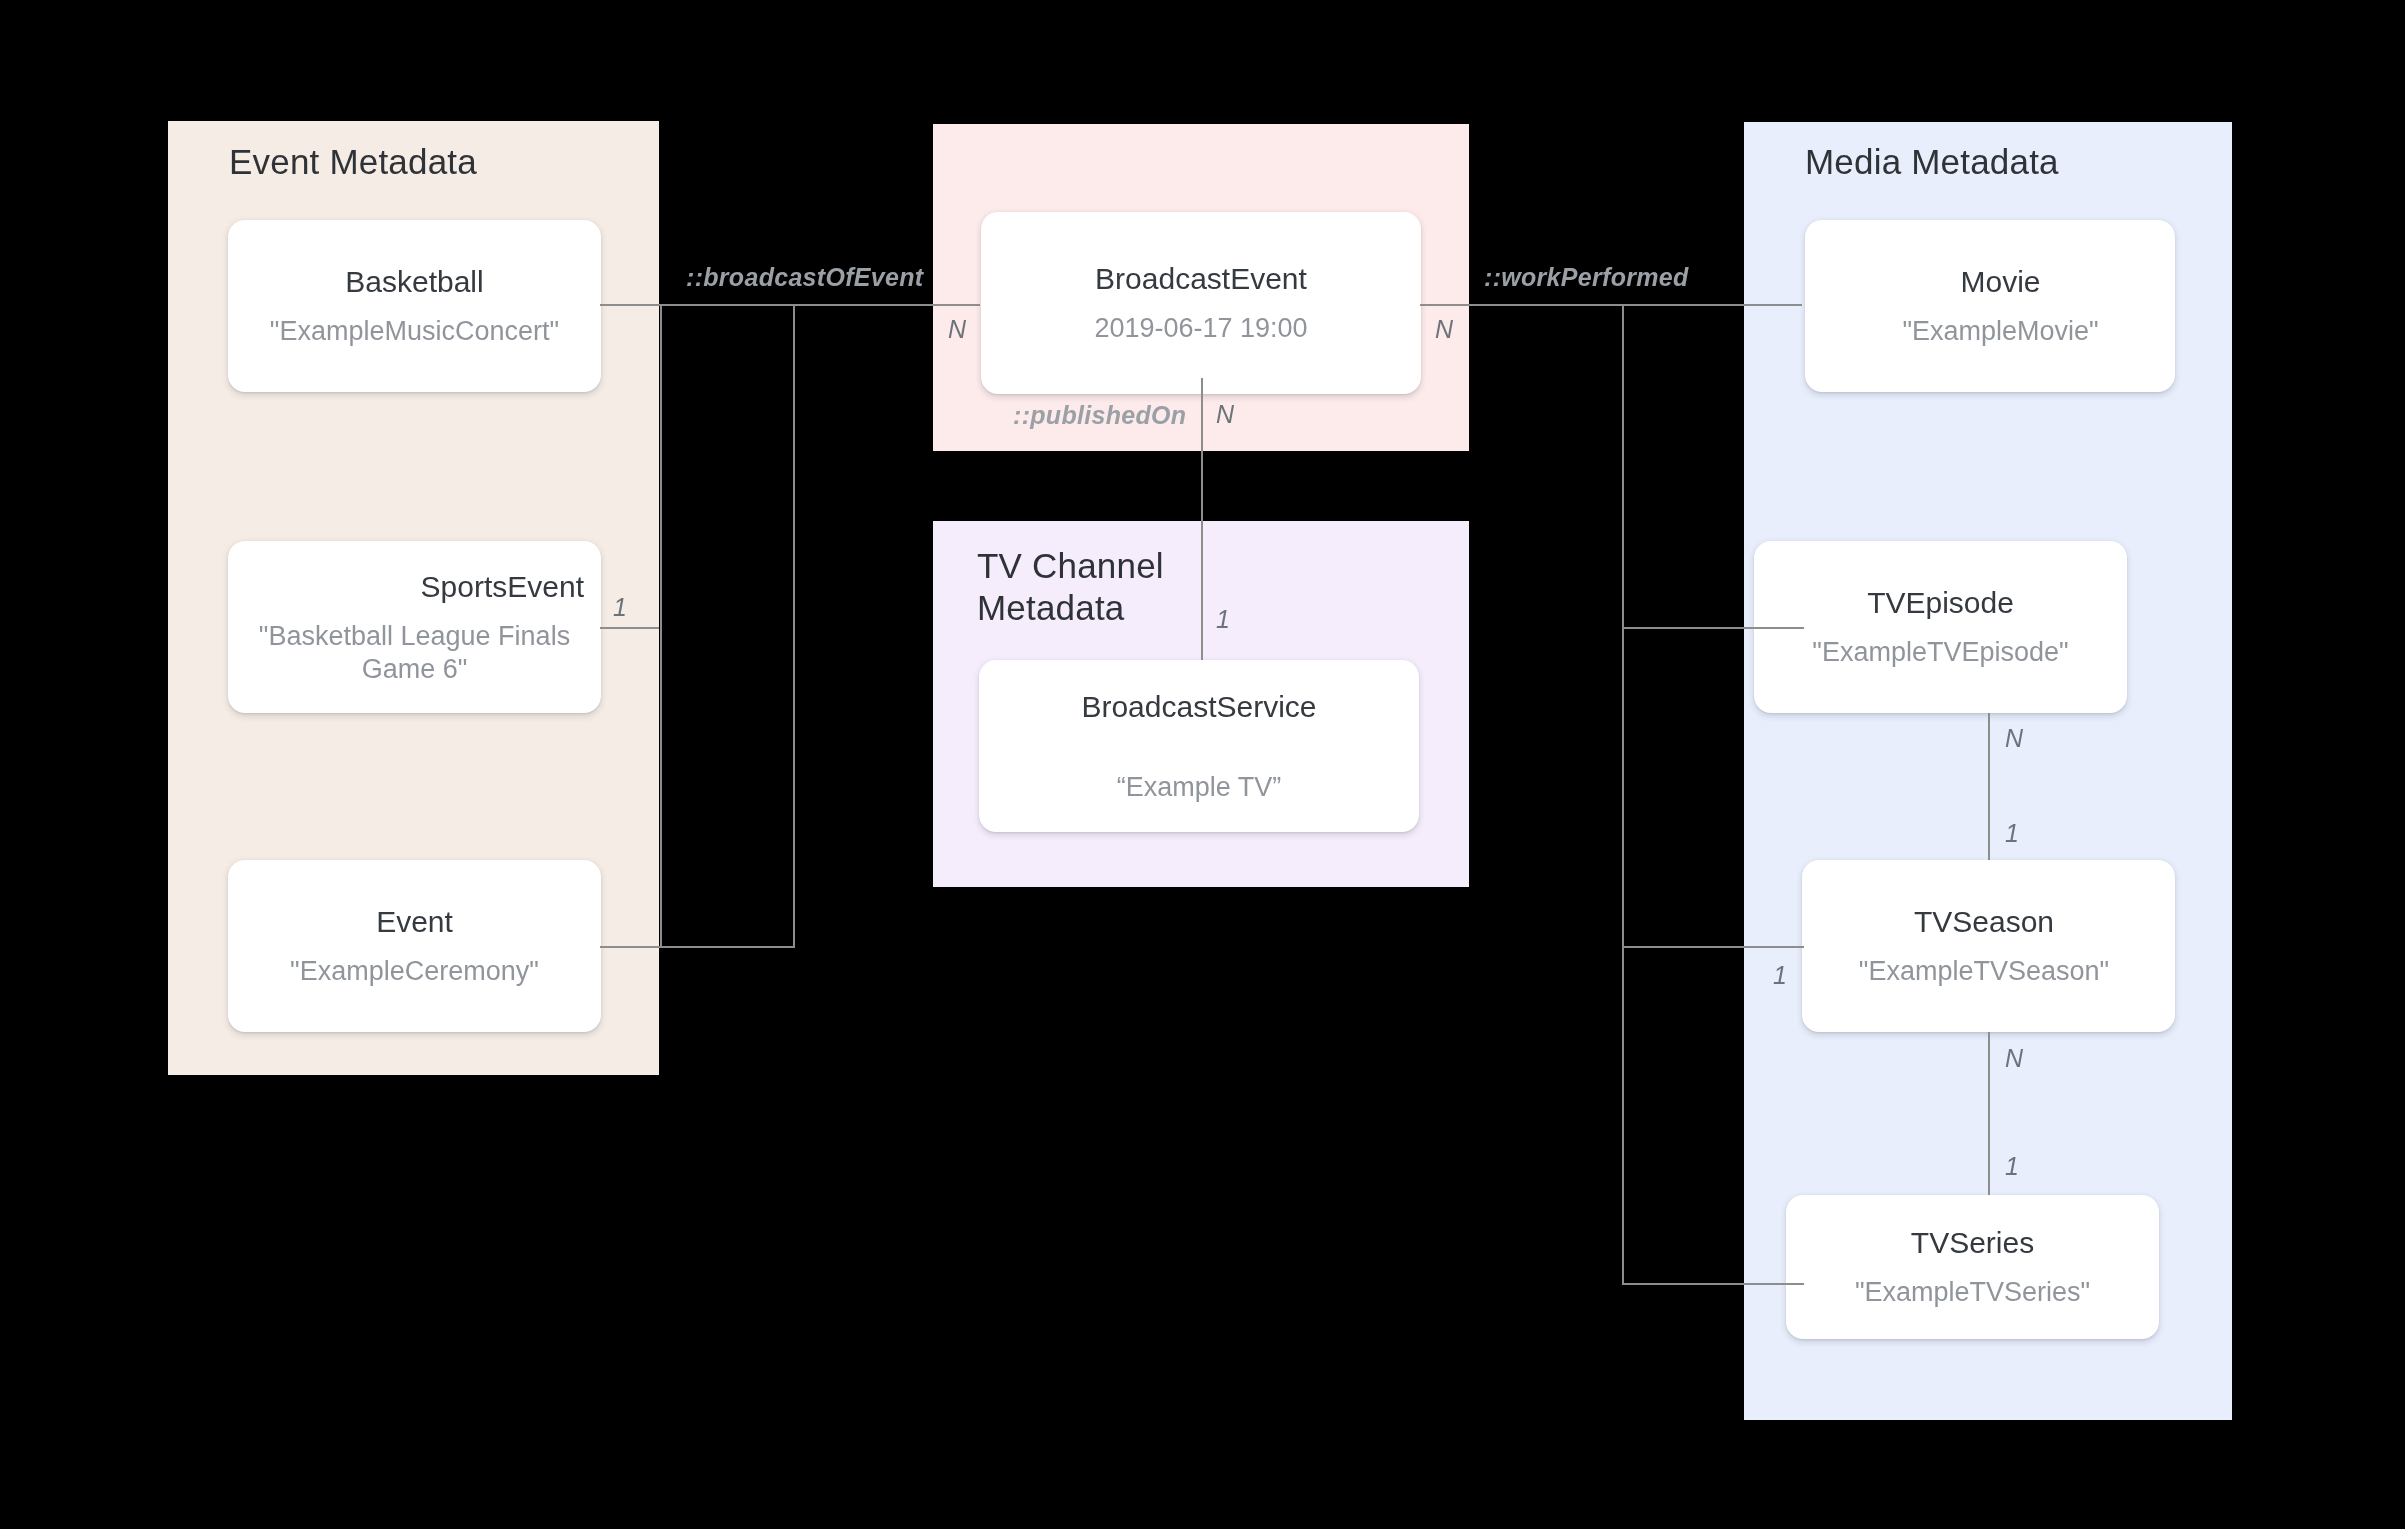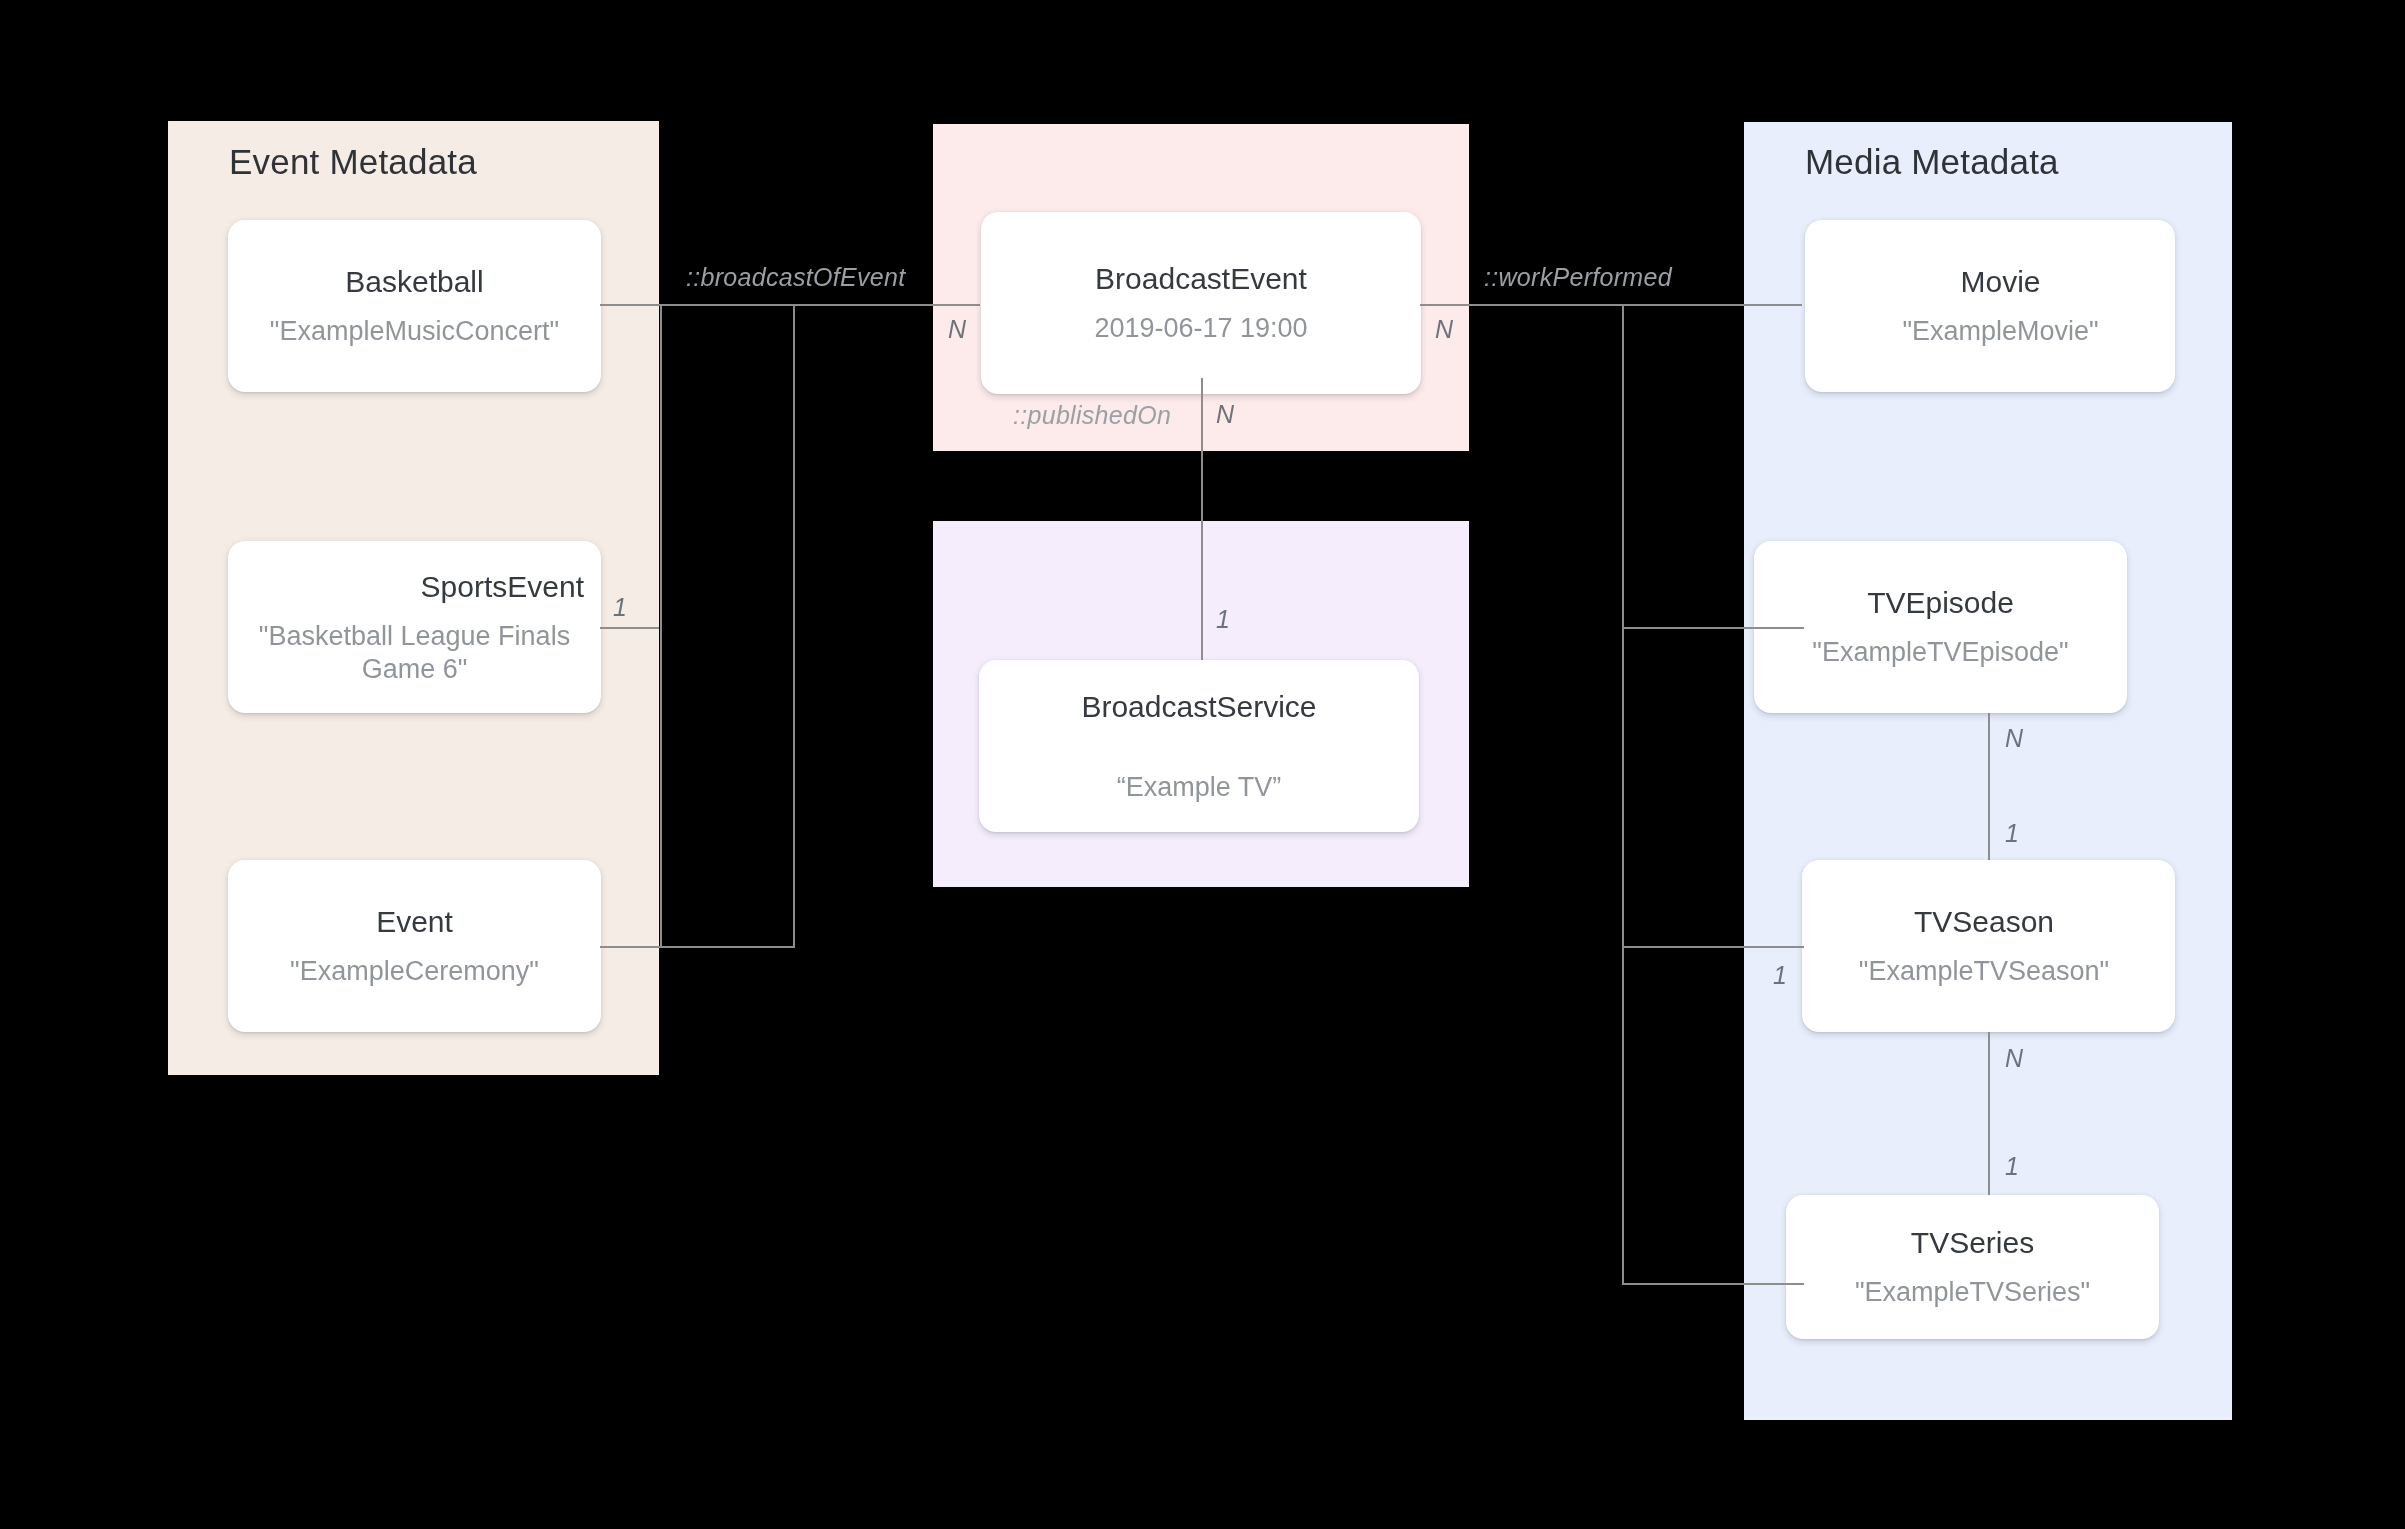--- a/index.html
+++ b/index.html
@@ -17,21 +17,21 @@
         display:flex;flex-direction:column;align-items:center;justify-content:center;
         text-align:center;padding:9.6px 17px;}
   .card-title{color:#343a40;font-size:30px;line-height:36px;font-weight:400;}
   .card-sub{color:#90959c;font-size:27px;line-height:32.5px;font-weight:400;margin-top:15.3px;}
 
   .ln{position:absolute;background:#8d8d8d;}
   .lnh{height:1.9px;}
   .lnv{width:1.9px;}
 
   .rel-label{position:absolute;color:#9aa0a6;font-size:25px;font-style:italic;
-             font-weight:400;letter-spacing:0.3px;white-space:nowrap;}
+             font-weight:700;letter-spacing:0.3px;white-space:nowrap;}
   .card-label{position:absolute;color:#6c737a;font-size:25px;font-style:italic;
               font-weight:400;white-space:nowrap;}
 </style>
 </head>
 <body>
 
 <div id="stage">
 
   <div class="panel" style="left:168px;top:121px;width:491px;height:954px;background:#f5ece6;"></div>
   <div class="panel-title" style="left:229px;top:141px;width:401px;">Event Metadata</div>
@@ -52,20 +52,22 @@
   </div>
 
   <div class="panel" style="left:933px;top:124px;width:536px;height:327px;background:#fdeaea;"></div>
 
   <div class="card" style="left:981px;top:212px;width:440px;height:182px;">
     <div class="card-title">BroadcastEvent</div>
     <div class="card-sub">2019-06-17 19:00</div>
   </div>
 
   <div class="panel" style="left:933px;top:521px;width:536px;height:366px;background:#f5edfc;"></div>
+  <div class="panel-title" style="left:977px;top:545px;width:249px;">TV Channel
+Metadata</div>
 
   <div class="card" style="left:979px;top:660px;width:440px;height:172px;gap:31px;">
     <div class="card-title">BroadcastService</div>
     <div class="card-sub">“Example TV”</div>
   </div>
 
   <div class="panel" style="left:1744px;top:122px;width:488px;height:1298px;background:#e8eefc;"></div>
   <div class="panel-title" style="left:1805px;top:141px;width:440px;">Media Metadata</div>
 
   <div class="card" style="left:1805px;top:220px;width:370px;height:172px;padding-left:38px;">

